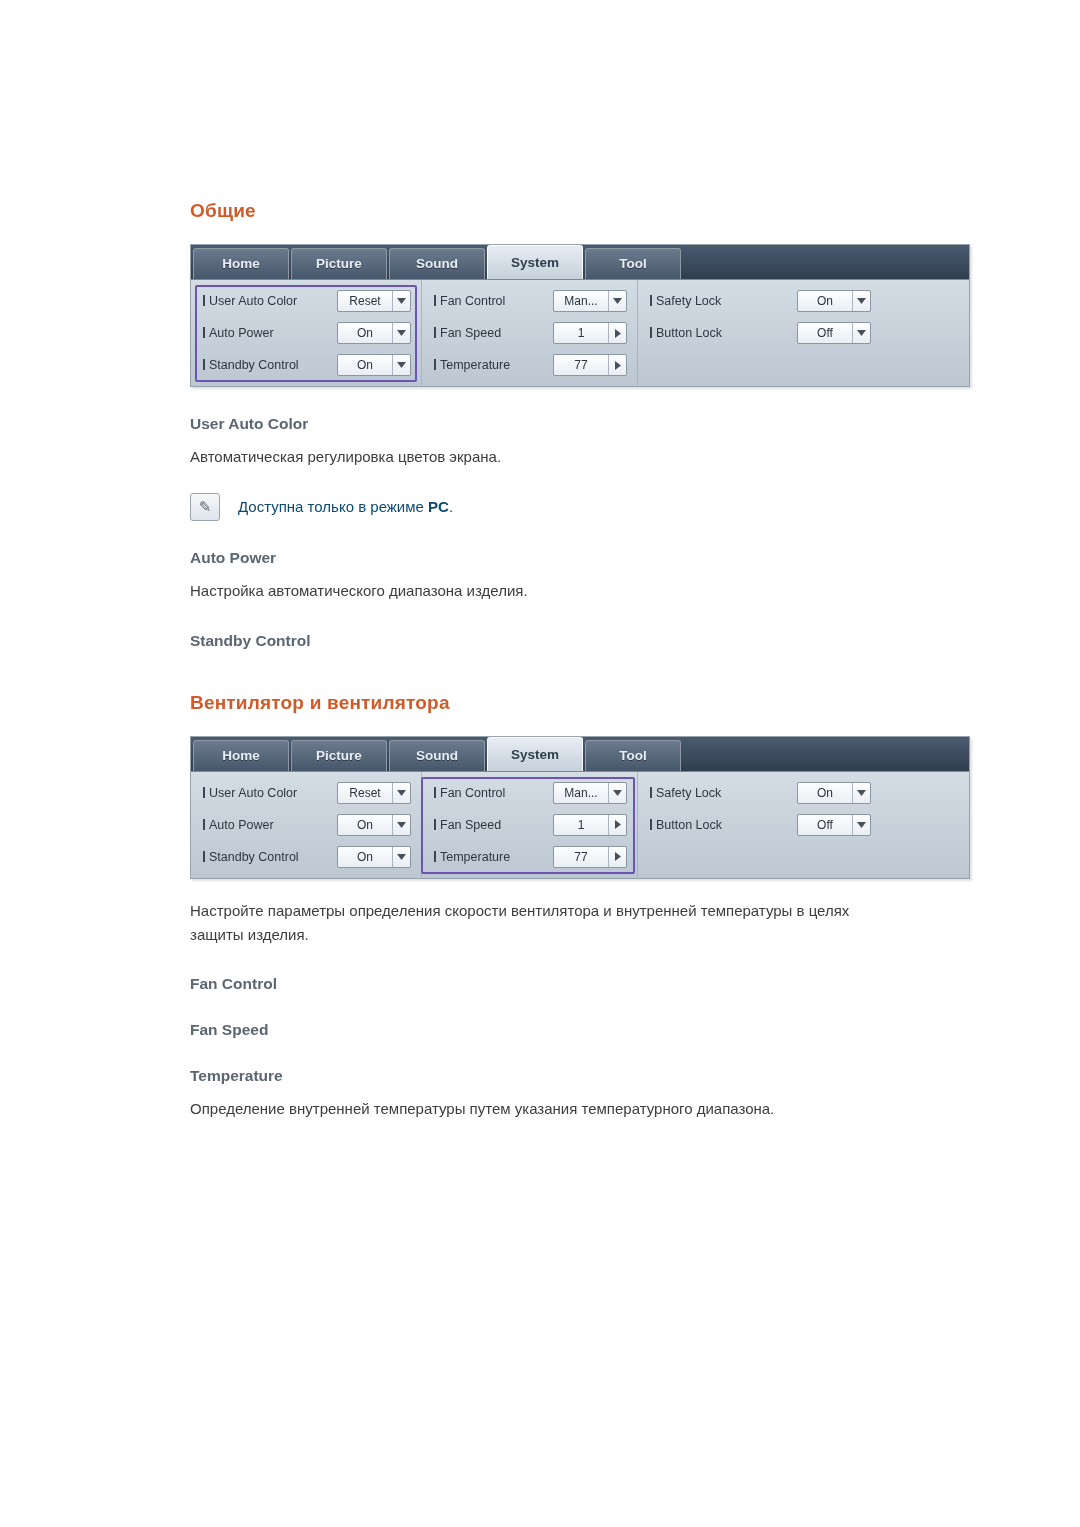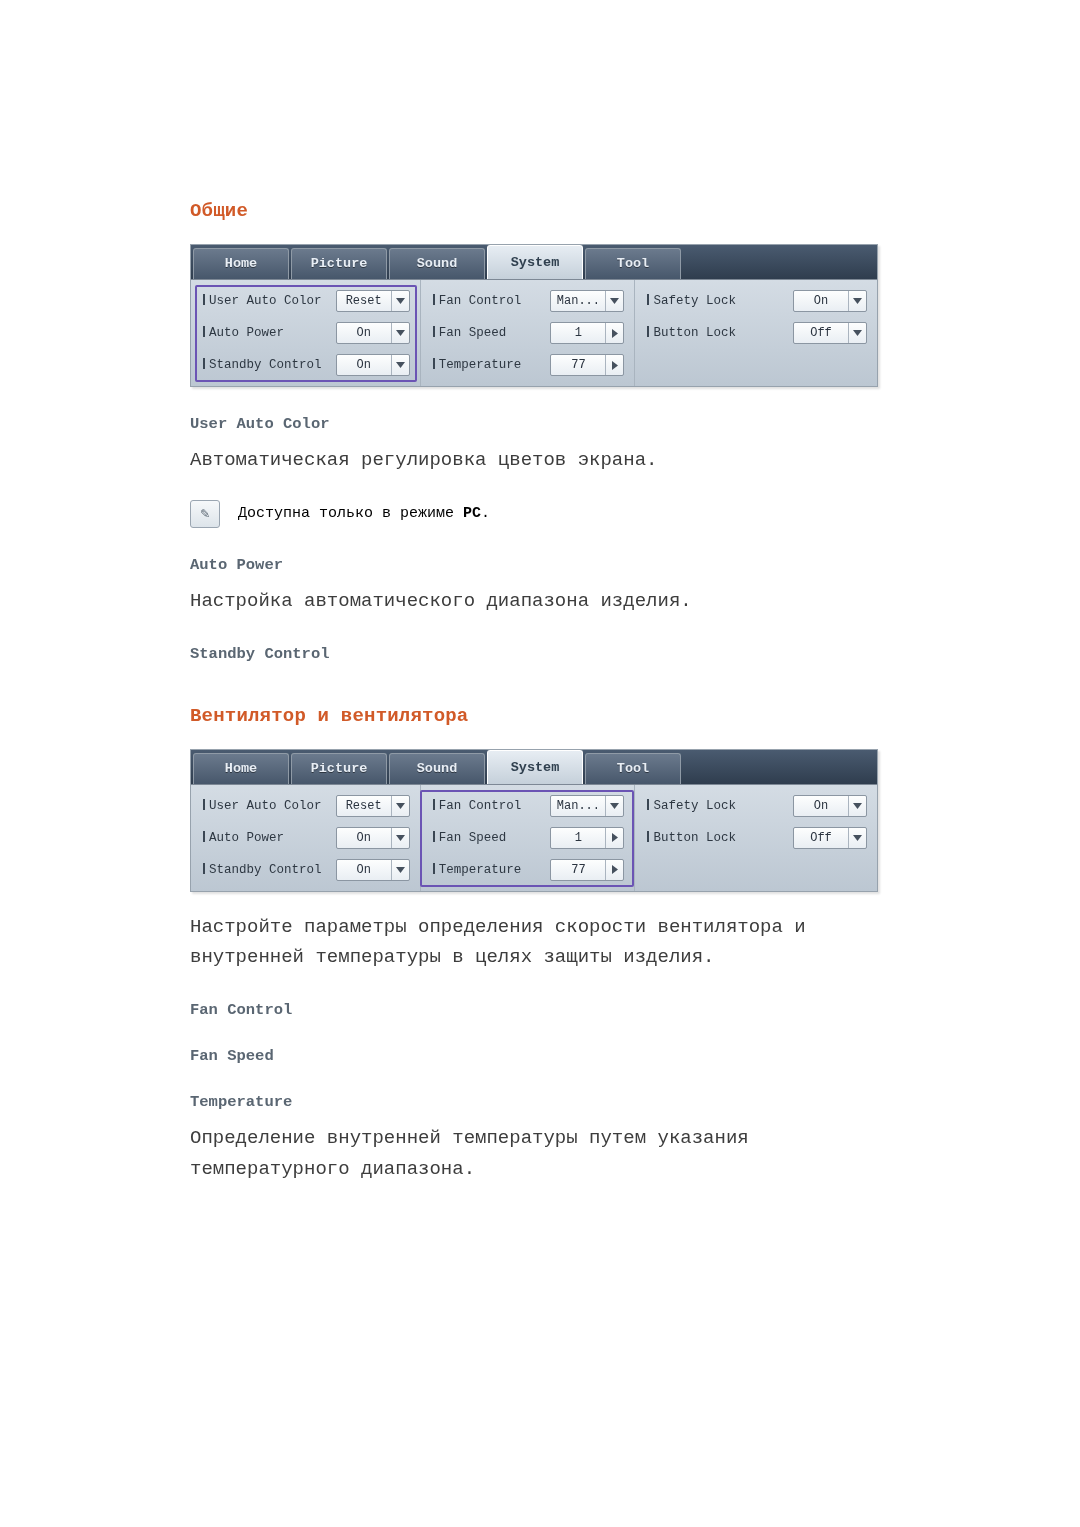--- a/index.html
+++ b/index.html
@@ -14,21 +14,20 @@
     color: #333333;
     position: relative;
     overflow: hidden;
   }
   .page {
     position: relative;
     width: 1080px;
     height: 1527px;
     box-sizing: border-box;
     padding: 16px;
-    font-family: Liberation Mono, monospace;
   }
   .content {
     position: absolute;
     left: 190px;
     top: 200px;
     width: 700px;
   }
 
   h2.section-title {
     font-size: 19px;
@@ -37,21 +36,21 @@
     margin: 0 0 22px 0;
     letter-spacing: 0.2px;
   }
   h3.sub-title {
     font-size: 15.5px;
     font-weight: bold;
     color: #5a6672;
     margin: 28px 0 12px 0;
   }
   p.body-text {
-    font-size: 19px;
+    font-size: 15px;
     line-height: 1.62;
     color: #3d3d3d;
     margin: 0 0 4px 0;
     font-weight: normal;
   }
   .note-row {
     display: flex;
     align-items: flex-start;
     margin: 24px 0 6px 0;
   }
@@ -70,28 +69,28 @@
     left: 0; top: 0; right: 0; bottom: 0;
     display: flex;
     align-items: center;
     justify-content: center;
     font-size: 15px;
     color: #5f6b77;
   }
   .note-text {
     font-size: 15px;
     line-height: 1.5;
-    color: #000000;
+    color: #0c4a6e;
     padding-top: 3px;
   }
   .note-text b { font-weight: bold; }
 
   
   .osd {
-    width: 688px;
+    width: 780px;
     border: 1px solid #97a2ad;
     background: #c3cdd6;
     box-shadow: 2px 2px 2px rgba(0,0,0,0.12);
     margin: 0 0 20px 0;
     position: relative;
     box-sizing: border-box;
   }
   .osd-tabs {
     display: flex;
     height: 34px;

